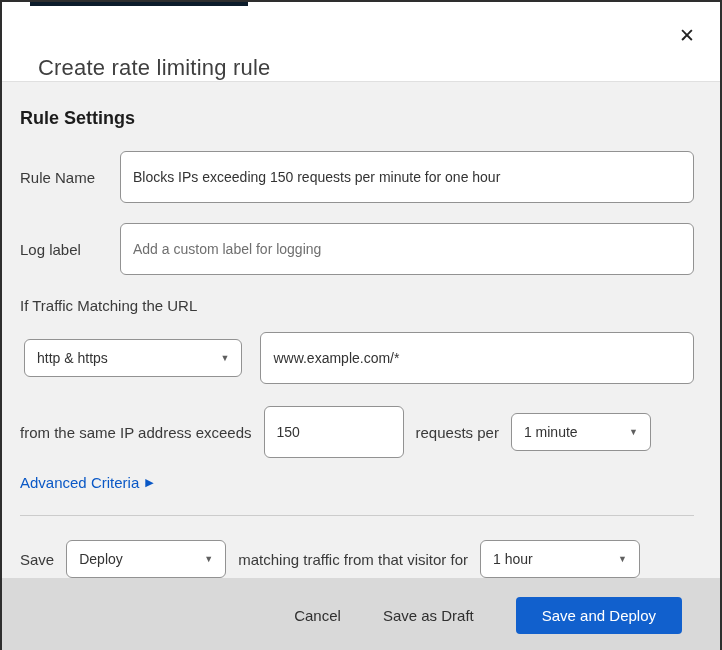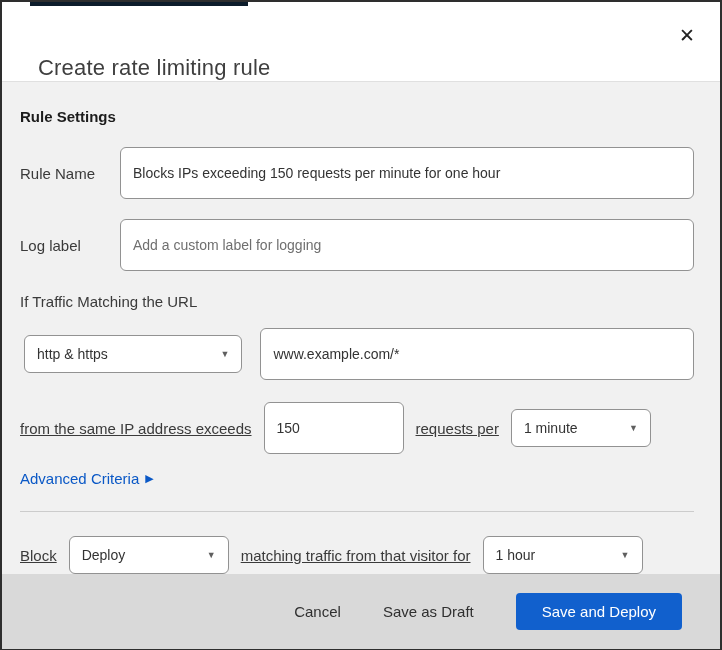--- a/index.html
+++ b/index.html
@@ -40,21 +40,21 @@
     font-size: 19px; color: #222; line-height: 30px; text-align: center;
     font-family: "DejaVu Sans", sans-serif; font-weight: 400;
   }
   .modal-body {
     flex: 1 1 auto;
     background: #f1f1f1;
     padding: 26px 26px 0 18px;
     font-size: 15px; color: #333;
   }
   .section-heading {
-    font-size: 15px; font-weight: 700; color: #1c1c1c;
+    font-size: 18px; font-weight: 700; color: #1c1c1c;
     margin-bottom: 22px;
   }
   .form-row { display: flex; align-items: center; margin-bottom: 20px; }
   .form-label { flex: 0 0 100px; font-size: 15px; color: #3a3a3a; }
   .text-input {
     height: 52px; background: #fff;
     border: 1px solid #929292; border-radius: 6px;
     padding: 0 12px; font-size: 14px; color: #333;
     font-family: "Liberation Sans", "DejaVu Sans", sans-serif;
     outline: none; width: 100%;
@@ -64,21 +64,21 @@
   .sentence { font-size: 15px; color: #3a3a3a; margin: 22px 0 18px 0; }
   .select-box {
     height: 38px; background: #fff;
     border: 1px solid #929292; border-radius: 6px;
     display: inline-flex; align-items: center; justify-content: space-between;
     padding: 0 12px; font-size: 14px; color: #333;
     cursor: pointer; user-select: none;
   }
   .caret { font-size: 9px; color: #5f5f5f; margin-left: 10px; }
   .row-inline { display: flex; align-items: center; margin-bottom: 0; }
-  .inline-text { font-size: 15px; color: #3a3a3a; white-space: nowrap; text-decoration: underline; }
+  .inline-text { font-size: 15px; color: #3a3a3a; white-space: nowrap; }
   .adv-link {
     display: inline-flex; align-items: center; gap: 6px;
     margin-top: 16px; cursor: pointer;
     font-size: 15px; text-decoration: none;
   }
   .adv-arrow { font-size: 11px; line-height: 1; }
   .divider { border: none; border-top: 1px solid #cccccc; margin: 24px 0 24px 0; }
   .modal-footer {
     flex: 0 0 75px;
     background: #d9d9d9;
@@ -146,21 +146,21 @@
     </div>
 
     <a class="adv-link" href="#" style="color: rgb(10, 88, 198);">
       <span>Advanced Criteria</span>
       <span class="adv-arrow">▶</span>
     </a>
 
     <hr class="divider">
 
     <div class="row-inline" style="gap:12px;">
-      <span class="inline-text">Block</span>
+      <span class="inline-text">Save</span>
       <div class="select-box" style="width:160px;">
         <span>Deploy</span>
         <span class="caret">▼</span>
       </div>
       <span class="inline-text">matching traffic from that visitor for</span>
       <div class="select-box" style="width:160px;">
         <span>1 hour</span>
         <span class="caret">▼</span>
       </div>
     </div>

